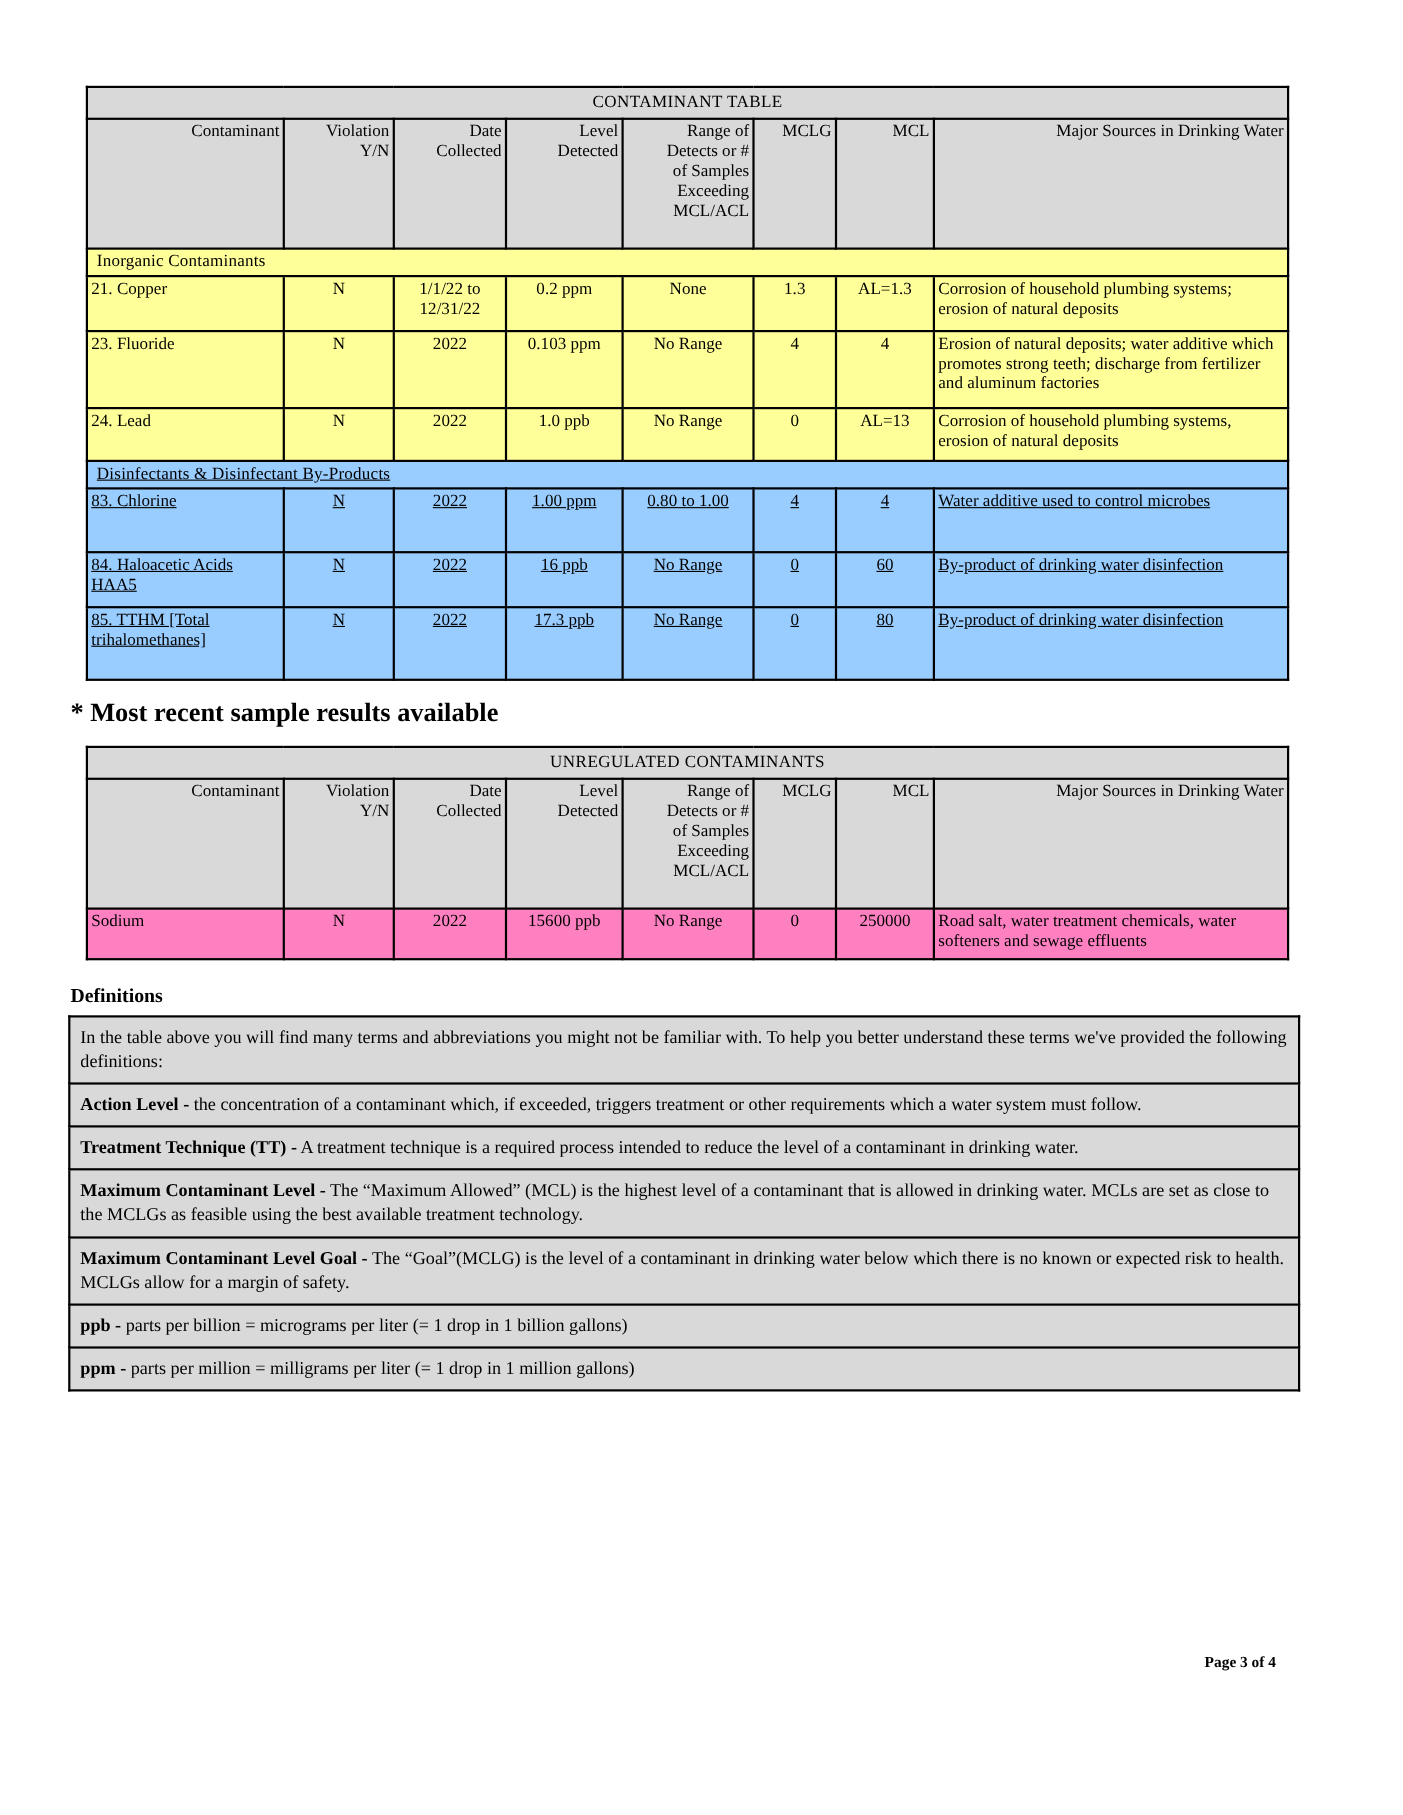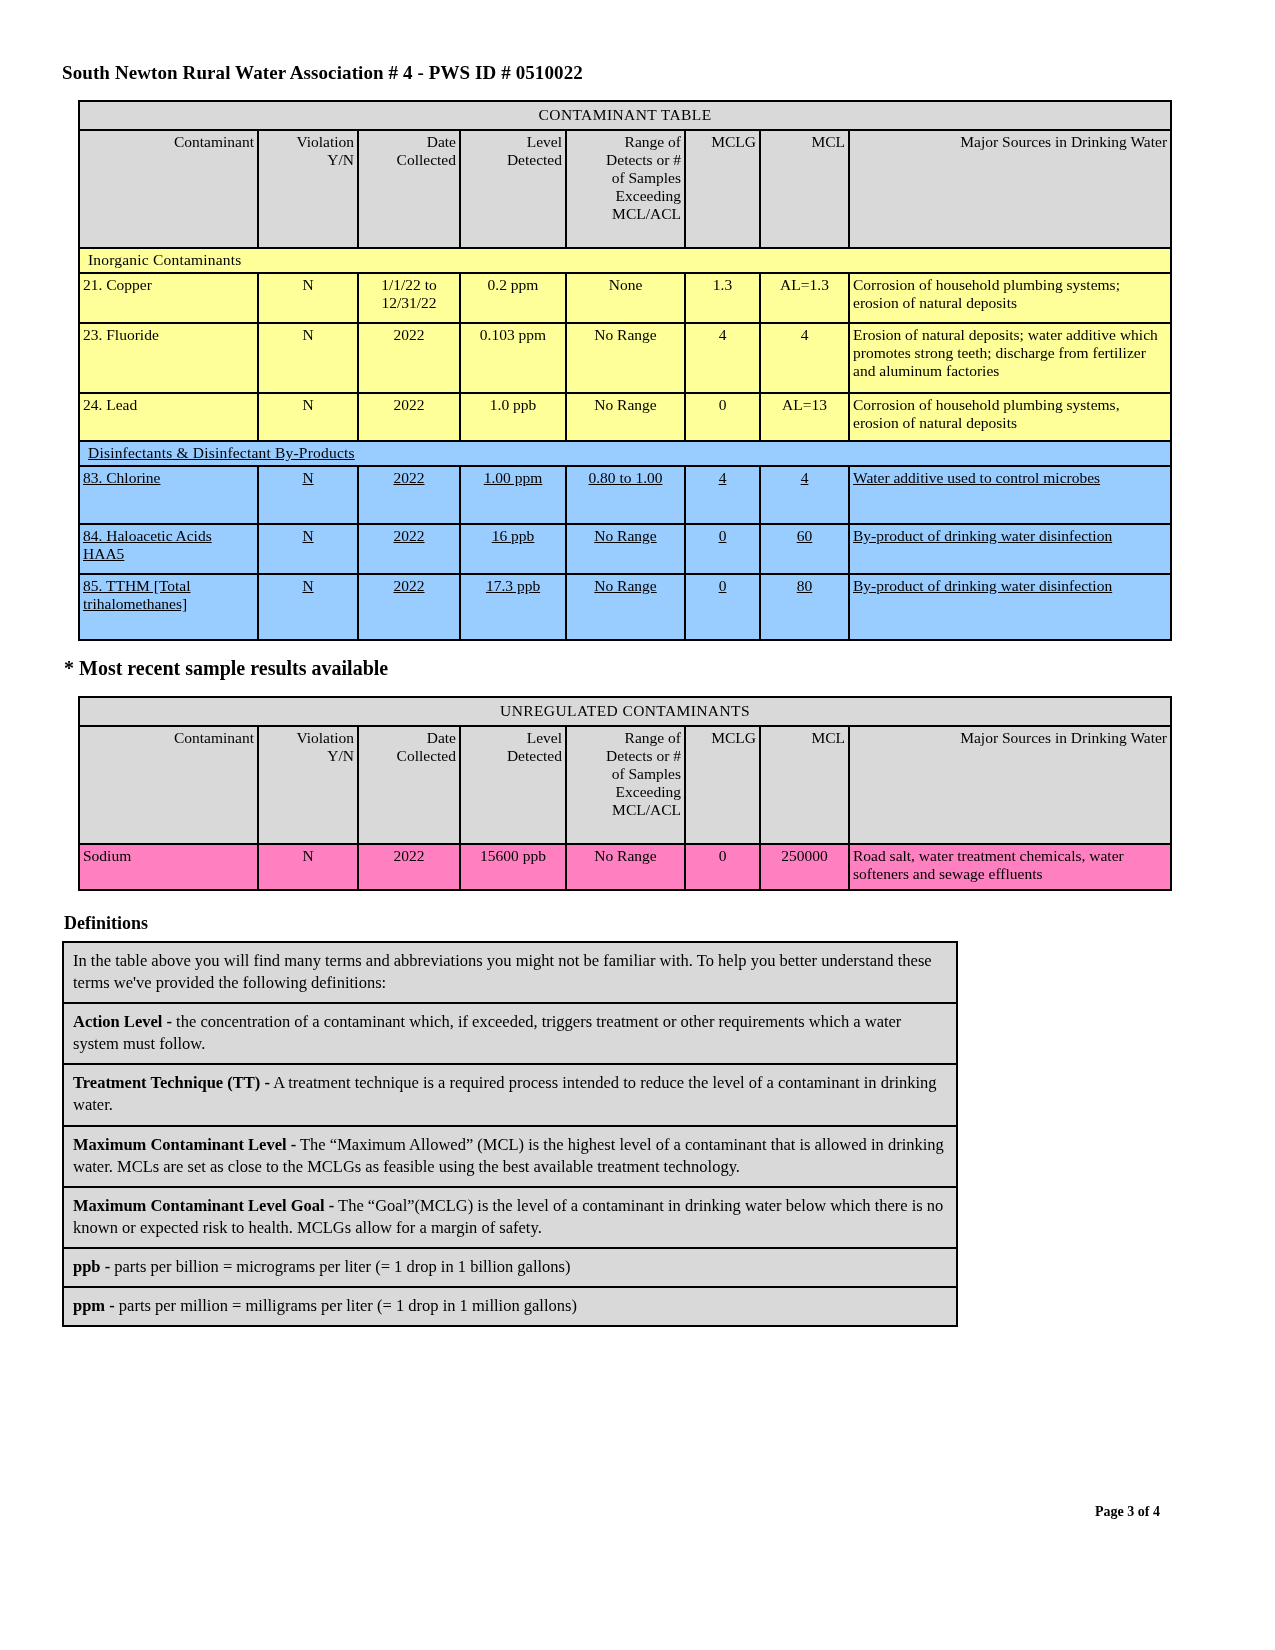--- a/index.html
+++ b/index.html
@@ -80,37 +80,37 @@
   col.c1 { width: 179px; }
   col.c2 { width: 100px; }
   col.c3 { width: 102px; }
   col.c4 { width: 106px; }
   col.c5 { width: 119px; }
   col.c6 { width: 75px; }
   col.c7 { width: 89px; }
   col.c8 { width: 322px; }
 
   .note-star {
-    font-size: 20px;
+    font-size: 24px;
     font-weight: bold;
     margin: 4px 0 6px 2px;
     font-family: Liberation Serif, serif;
   }
 
   .section-heading {
     font-size: 18px;
     font-weight: bold;
     margin: 22px 0 7px 2px;
   }
 
   
   table.defs {
     border-collapse: collapse;
     table-layout: fixed;
-    width: 896px;
+    width: 1120px;
     border-radius: 12px;
   }
   table.defs td {
     border: 2px solid #000000;
     background: #d9d9d9;
     font-size: 16.5px;
     line-height: 1.34;
     padding: 7px 9px 8px 9px;
     vertical-align: top;
   }
@@ -131,21 +131,20 @@
   .b1 td { height: 52px; }
   .b2 td { height: 44px; }
   .b3 td { height: 60px; }
   .pk td { height: 40px; }
 </style>
 </head>
 <body>
 
 <div class="page">
 
-  <div class="doc-title">South Newton Rural Water Association # 4 - PWS ID # 0510022</div>
 
   <table class="cn">
     <colgroup>
       <col class="c1">
         <col class="c2">
         <col class="c3">
         <col class="c4">
       <col class="c5">
         <col class="c6">
         <col class="c7">

